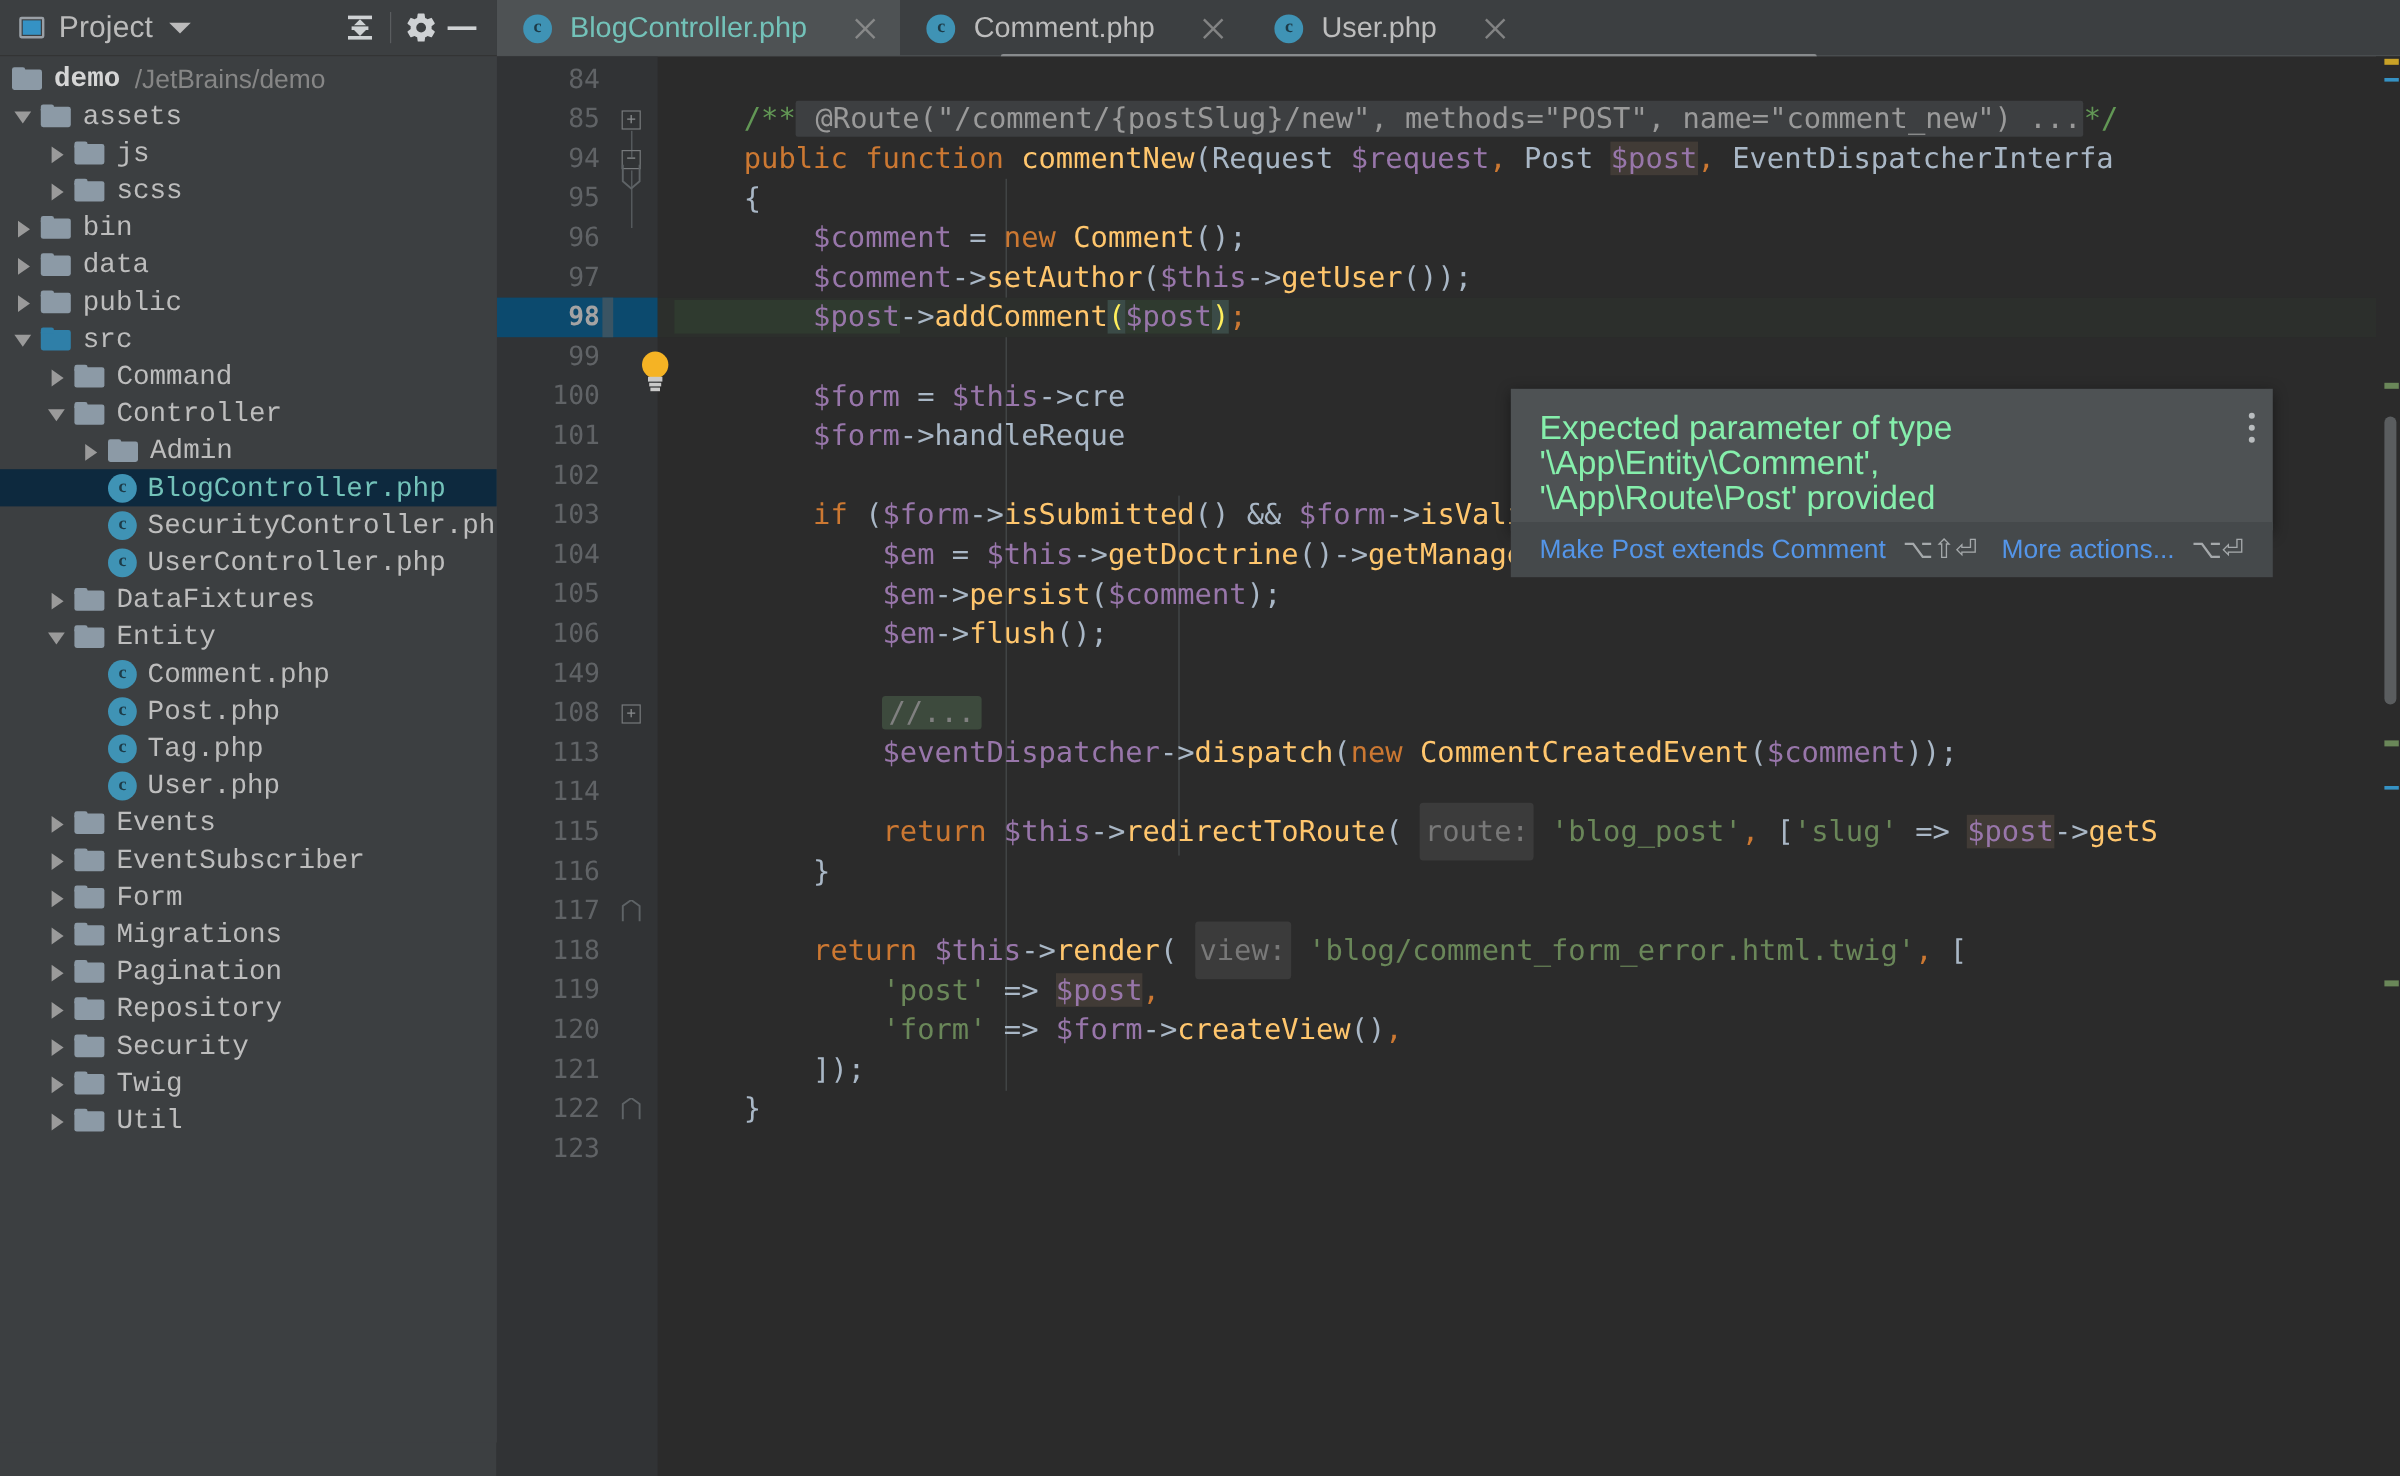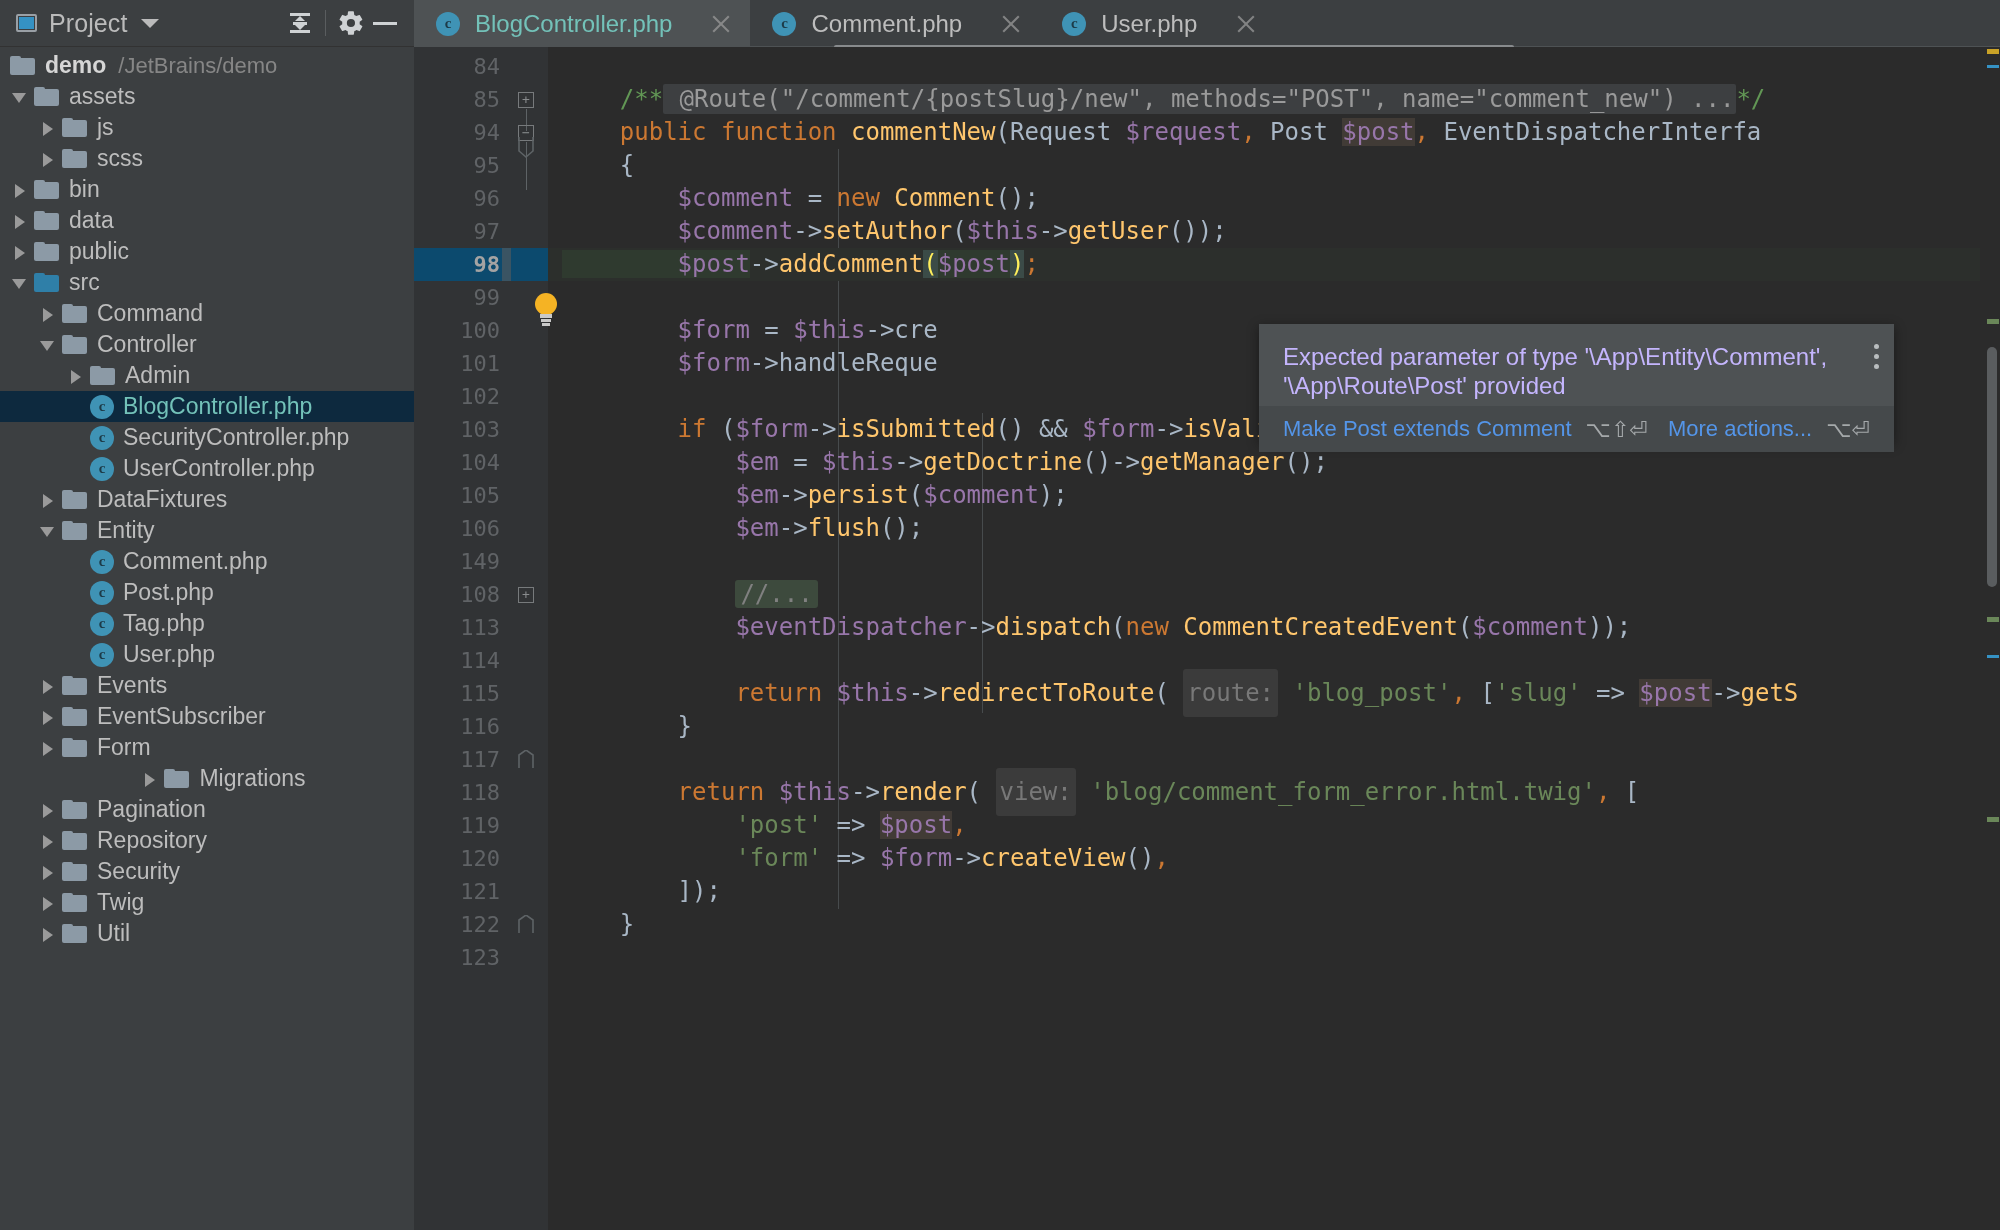--- a/index.html
+++ b/index.html
@@ -136,21 +136,21 @@
   .phpicon {
     width: 24px; height: 24px; flex: 0 0 24px;
     margin-right: 9px;
     border-radius: 50%;
     background: #3f93b5;
     color: #1d3b48;
     font-size: 15px; font-weight: bold;
     display: flex; align-items: center; justify-content: center;
     font-family: "Liberation Serif", serif;
   }
-  .tree-label { color: #bdbdbd; }
+  .tree-label { color: #bdbdbd; font-family: Liberation Mono, monospace; }
   .tree-label.bold { font-weight: bold; color: #d6d6d6; }
   .tree-path { color: #868686; margin-left: 12px; font-size: 22px; }
 
   
   .editor-area {
     flex: 1 1 auto; height: 1230px; position: relative;
     background: #2b2b2b;
     display: flex; flex-direction: column;
     min-width: 0;
   }
@@ -278,21 +278,21 @@
     left: 845px; top: 277px;
     width: 635px; height: 118px;
     background: #4e5254;
     box-shadow: 0 3px 11px rgba(0,0,0,.42);
     z-index: 40;
     display: flex; flex-direction: column;
   }
   .tt-body {
     flex: 1 1 auto;
     padding: 18px 36px 6px 24px;
-    color: #c4b5fd; font-size: 24px; line-height: 29px;
+    color: #86efac; font-size: 28px; line-height: 29px;
     position: relative;
   }
   .tt-kebab {
     position: absolute; right: 14px; top: 20px;
     width: 6px; height: 26px;
   }
   .tt-kebab i {
     display: block; width: 5px; height: 5px; border-radius: 50%;
     background: #b9bdbf; margin-bottom: 5px;
   }
@@ -472,21 +472,21 @@
         <div class="tree-row" style="padding-left: 38px;">
           <span class="arrow closed"></span>
           <span class="folder"></span>
           <span class="tree-label">EventSubscriber</span>
         </div>
         <div class="tree-row" style="padding-left: 38px;">
           <span class="arrow closed"></span>
           <span class="folder"></span>
           <span class="tree-label">Form</span>
         </div>
-        <div class="tree-row" style="padding-left: 38px; justify-content: center;">
+        <div class="tree-row" style="padding-left: 38px;">
           <span class="arrow closed"></span>
           <span class="folder"></span>
           <span class="tree-label">Migrations</span>
         </div>
         <div class="tree-row" style="padding-left: 38px;">
           <span class="arrow closed"></span>
           <span class="folder"></span>
           <span class="tree-label">Pagination</span>
         </div>
         <div class="tree-row" style="padding-left: 38px;">

